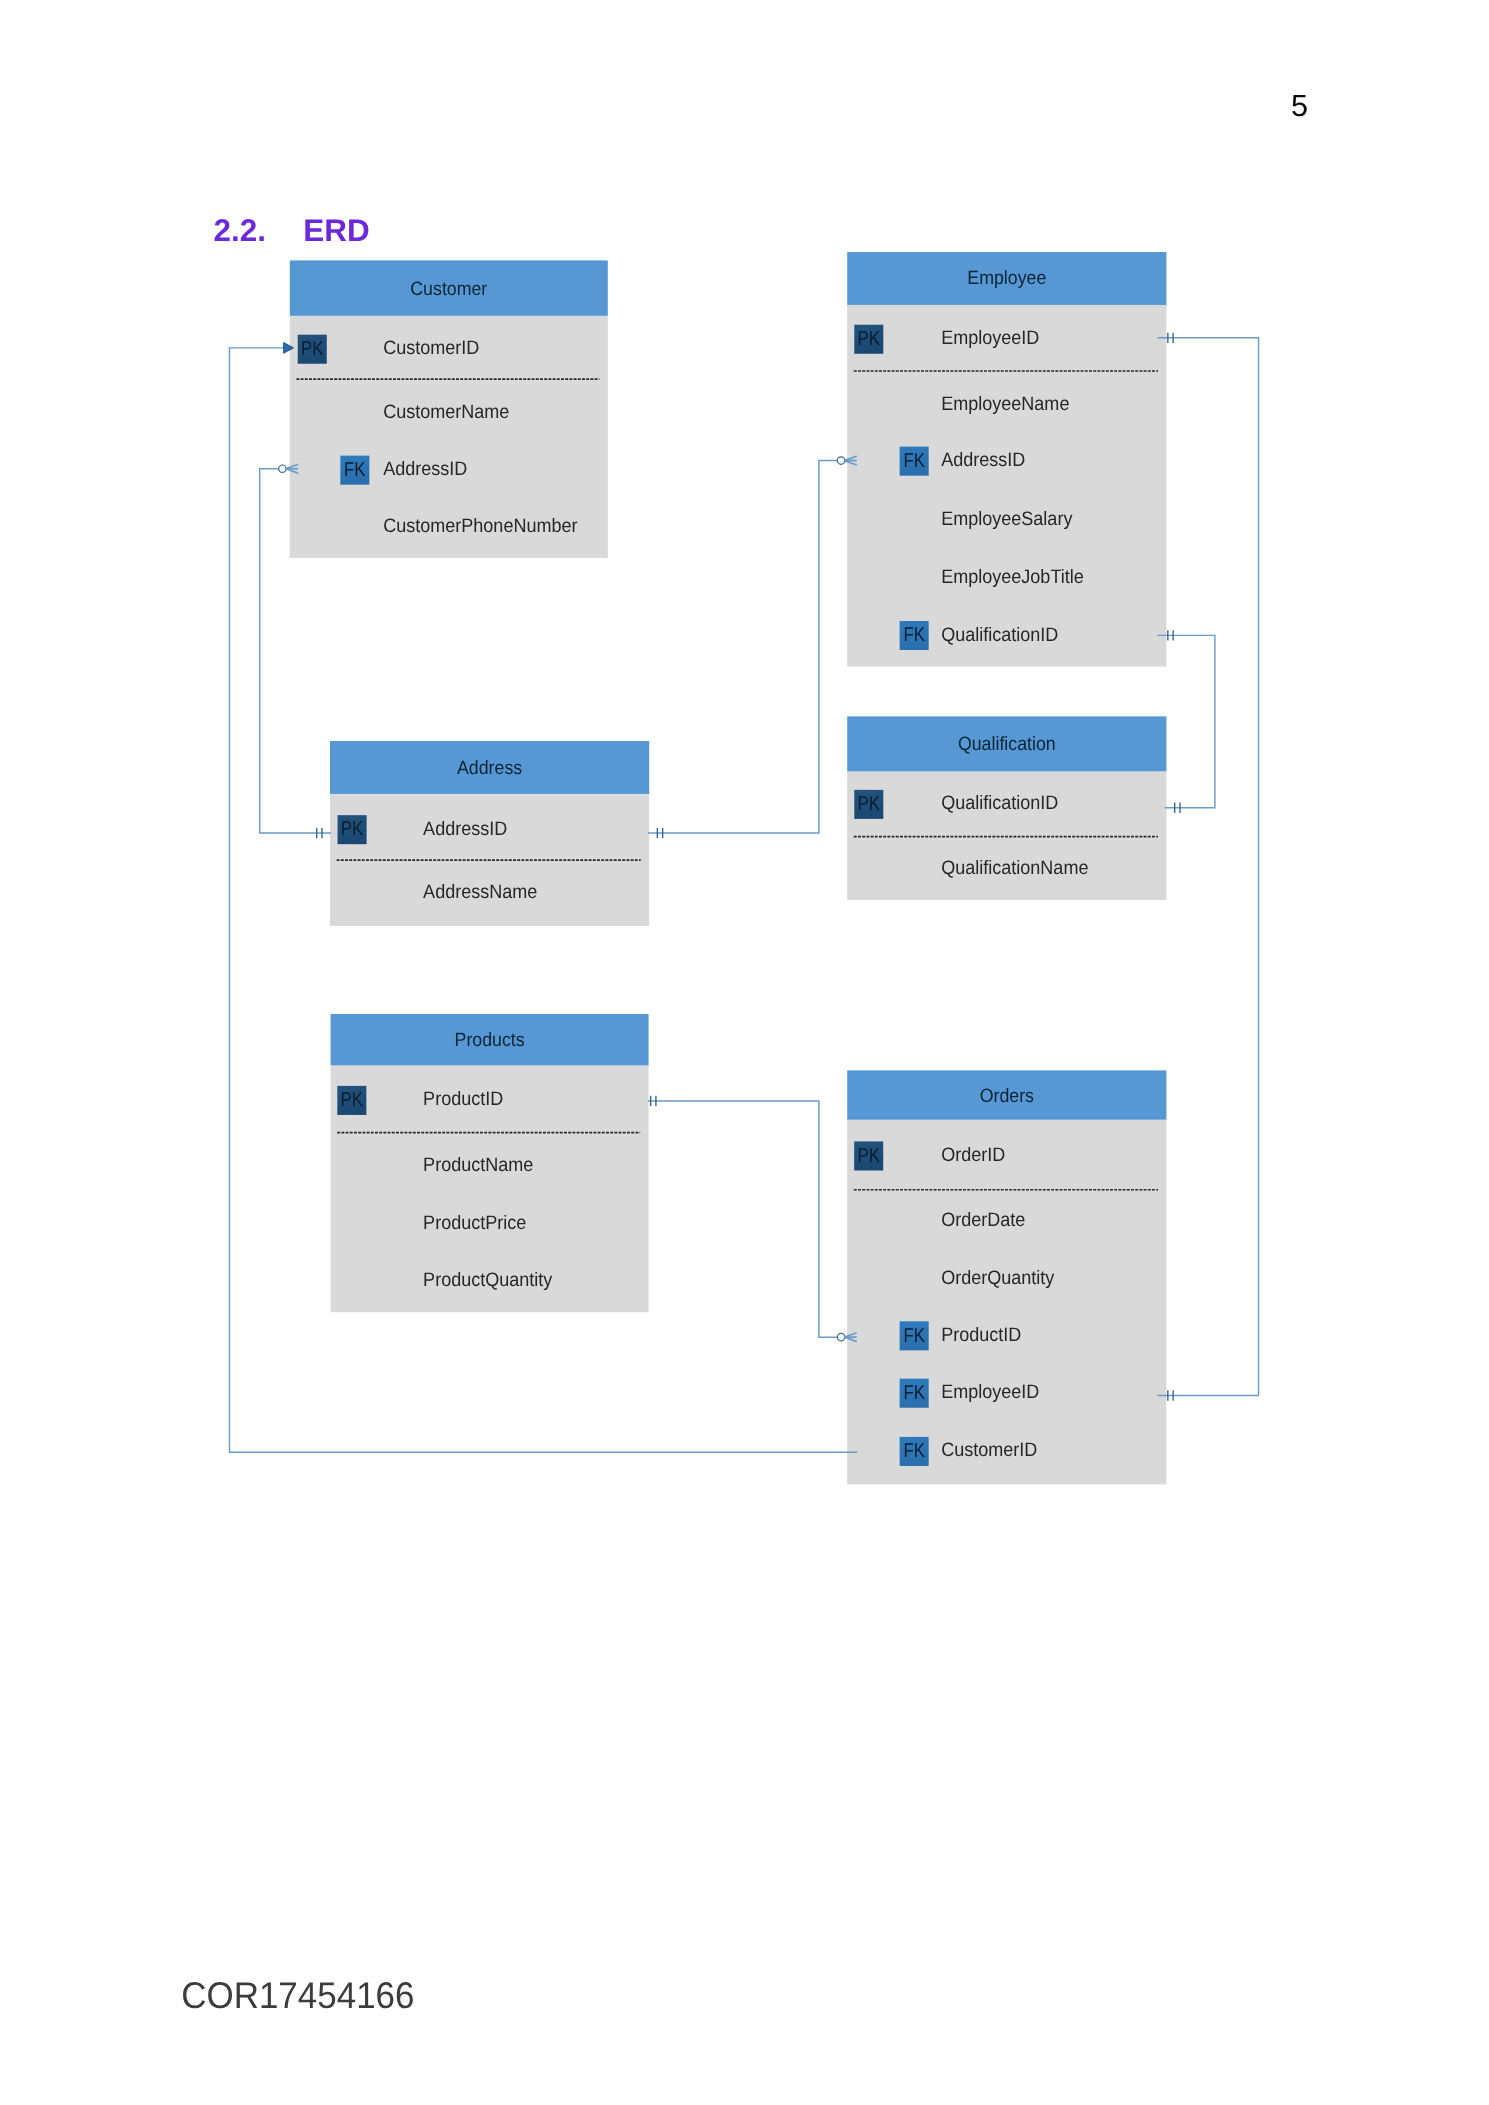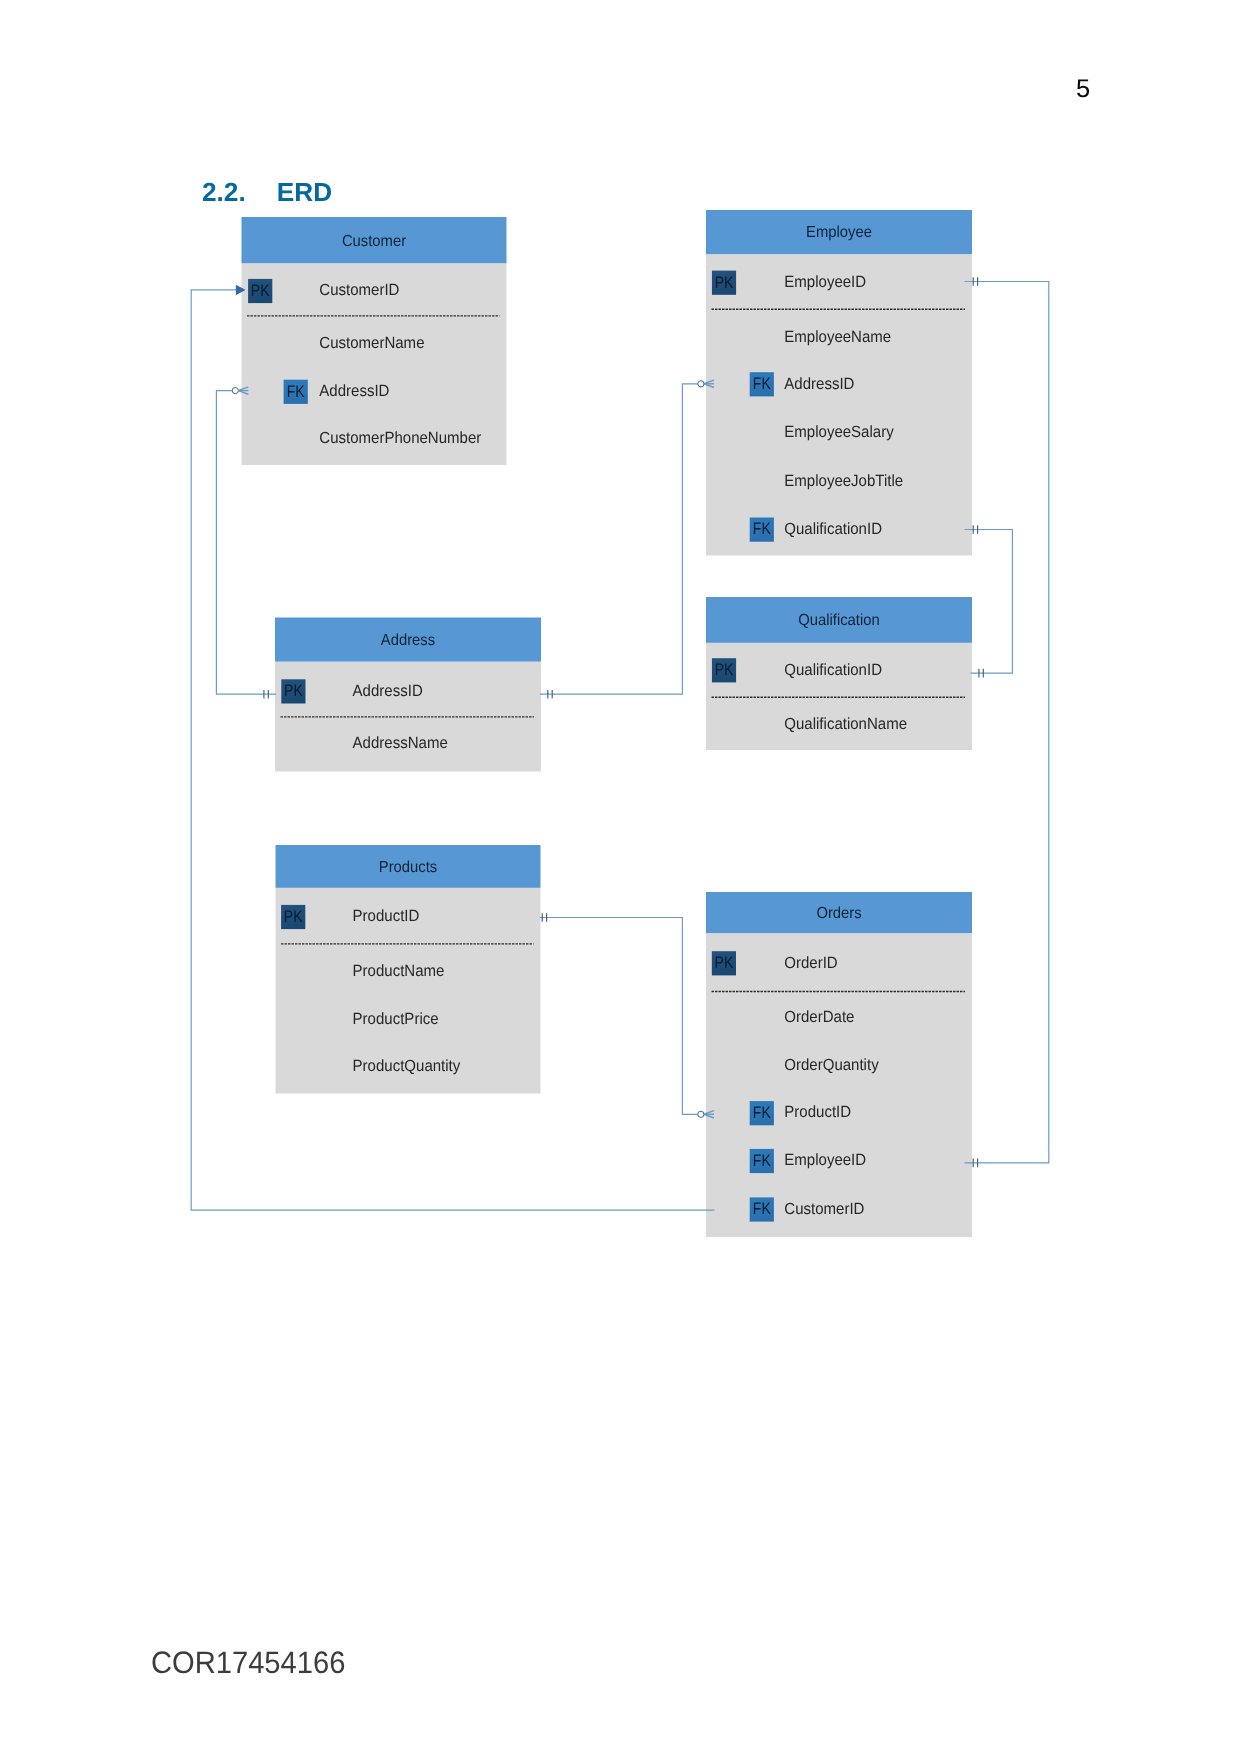--- a/index.html
+++ b/index.html
@@ -4,21 +4,21 @@
 <title>ERD</title>
 <style>
   html,body{margin:0;padding:0;}
   *{-webkit-font-smoothing:antialiased;text-rendering:geometricPrecision;}
   body{width:1241px;height:1754px;background:#ffffff;
        font-family:"Liberation Sans",sans-serif;overflow:hidden;position:relative;}
   .page{position:absolute;left:0;top:0;width:1241px;height:1754px;background:#fff;
         will-change:transform;}
   #page-number{position:absolute;left:1061px;top:73.5px;width:44px;text-align:center;
        font-size:25.5px;line-height:30px;color:#0a0a0a;}
-  #heading{position:absolute;left:202px;top:176.5px;font-size:26.2px;line-height:30px;font-weight:bold;color:#0369a1;}
+  #heading{position:absolute;left:178px;top:176.5px;font-size:26.2px;line-height:30px;font-weight:bold;color:#6d28d9;}
   #heading .num{display:inline-block;width:74.8px;}
   #footer{position:absolute;left:150.5px;top:1643px;font-size:31px;line-height:40px;color:#3c3c3c;
           transform-origin:left center;transform:scaleX(0.94);}
   #erd{position:absolute;left:0;top:0;}
   .ent-title{font-family:"Liberation Sans",sans-serif;font-size:16px;text-anchor:middle;fill:#0d2436;}
   .ent-field{font-family:"Liberation Sans",sans-serif;font-size:16.2px;fill:#262626;}
   .badge-text{font-family:"Liberation Sans",sans-serif;font-size:16.6px;text-anchor:middle;fill:#071c2e;}
 </style>
 </head>
 <body>

